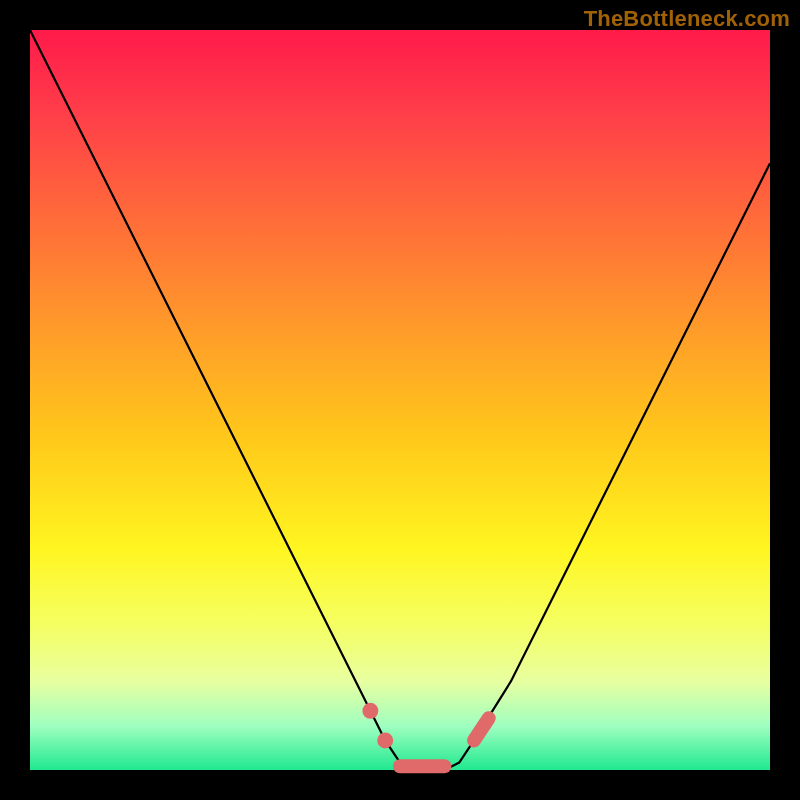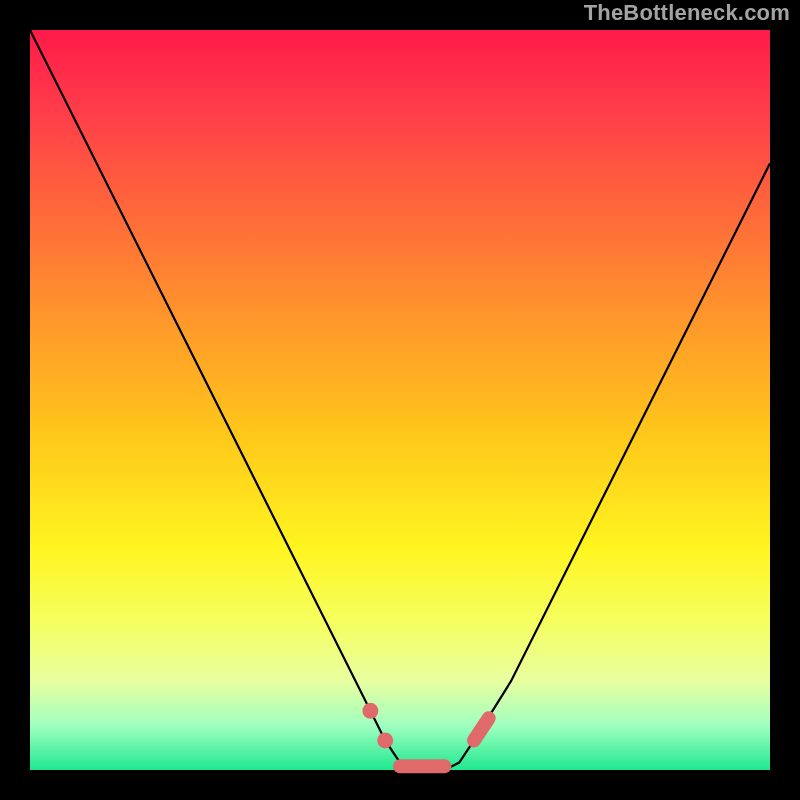--- a/index.html
+++ b/index.html
@@ -9,22 +9,22 @@
       #ff1a4a 0%,
       #ff3a4a 10%,
       #ff6a3a 25%,
       #ff9a2a 40%,
       #ffc81a 55%,
       #fff520 70%,
       #f5ff60 80%,
       #e8ffa0 88%,
       #a0ffc0 94%,
       #20e890 100%)}
-  .watermark{position:absolute;top:0;right:10px;
-    font:700 22px Arial,Helvetica,sans-serif;color:#a3a3a3;letter-spacing:.2px}
+  .watermark{position:absolute;top:6px;right:10px;
+    font:700 22px Arial,Helvetica,sans-serif;color:#a16207;letter-spacing:.2px}
   svg.curve{position:absolute;left:30px;top:30px;width:740px;height:740px;overflow:visible}
   .line{stroke:#000;stroke-width:2.2;fill:none}
   .dot{fill:#e06a6a}
   .seg{stroke:#e06a6a;stroke-width:14;stroke-linecap:round}
 </style>
 </head>
 <body>
 
 <div class="frame">
   <div class="plot"></div>

